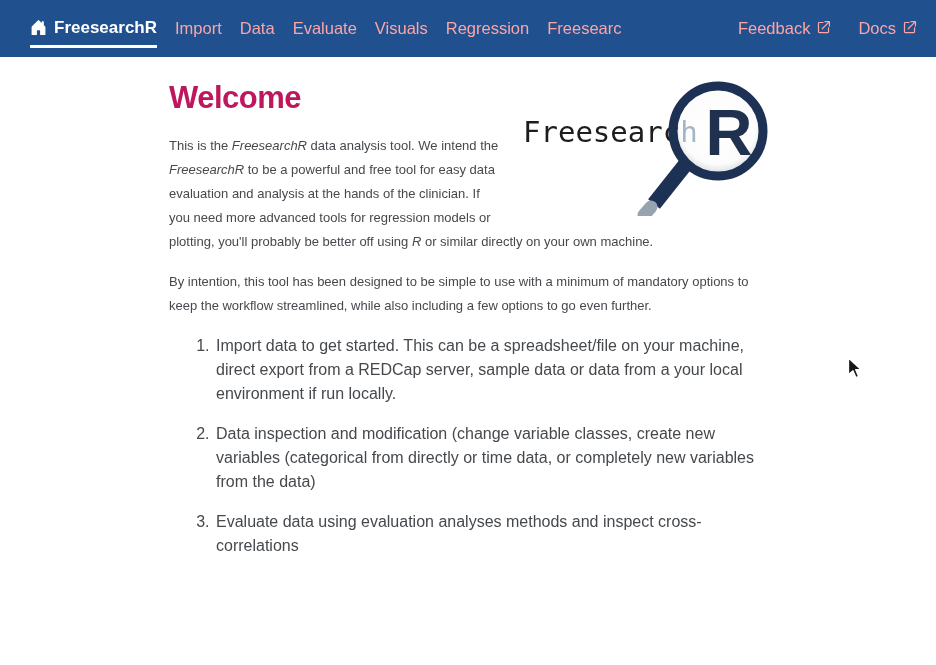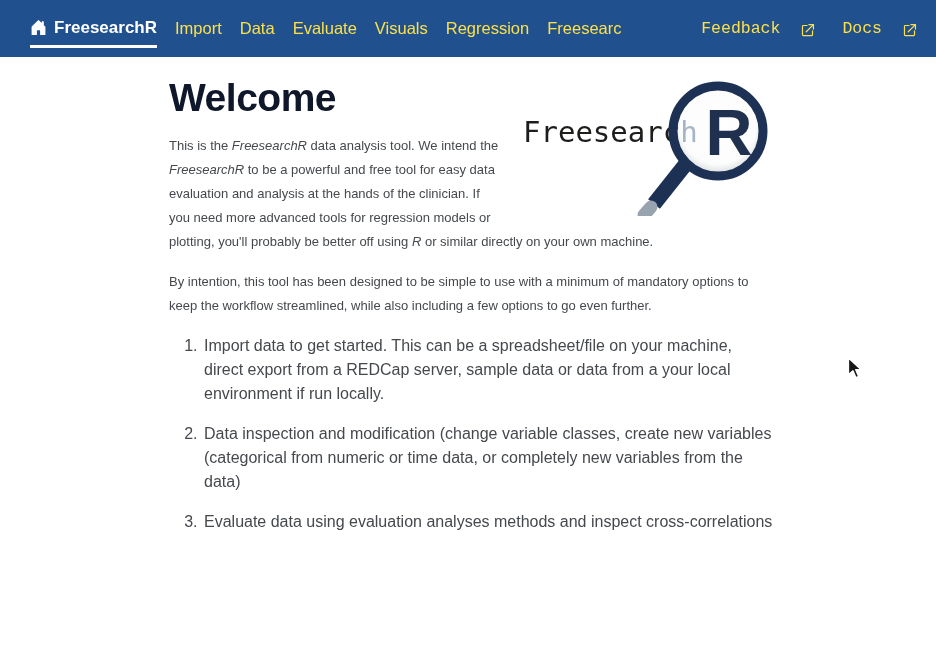--- a/index.html
+++ b/index.html
@@ -27,65 +27,64 @@
     font-size: 17px;
     font-weight: 700;
     text-decoration: none;
     border-bottom: 3px solid #ffffff;
     padding: 8px 0 7px 0;
     margin-right: 9px;
     cursor: pointer;
   }
   .brand svg { display: block; }
   .nav-link {
-    color: #fde047;
+    color: #fca5a5;
     font-size: 16.5px;
     text-decoration: none;
     padding: 0 9px;
     cursor: pointer;
     white-space: nowrap;
   }
   .nav-spacer { flex: 1; }
   .nav-link-ext {
     display: inline-flex;
-    align-items: flex-end;
-    gap: 20px;
+    align-items: flex-start;
+    gap: 6px;
     margin-left: 9px;
-    font-family: Liberation Mono, monospace;
   }
   .nav-link-ext svg { display: block; margin-top: 1px; }
 
   
   .content {
     margin: 19px 0 0 169px;
     width: 604px;
     color: #45494d;
   }
   .logo-float {
     float: right;
     width: 252px;
     height: 150px;
     margin: -10px 0 2px 18px;
   }
   h1.page-title {
     margin: 0 0 14px 0;
-    font-size: 39px;
+    font-size: 31px;
     line-height: 44px;
     font-weight: 700;
-    color: #0f172a;
+    color: #be185d;
     letter-spacing: -0.5px;
   }
   p.body-text {
     margin: 4px 0 16px 0;
     font-size: 13px;
     line-height: 24px;
   }
   p.body-text em { font-style: italic; }
   ol.functions-list {
-    margin: 0;
+    margin: 12px;
     padding-left: 33px;
   }
   ol.functions-list li {
     font-size: 16px;
     line-height: 24px;
     margin-bottom: 16px;
     padding-left: 2px;
   }
 
   
@@ -163,21 +162,21 @@
 
   <h1 class="page-title">Welcome</h1>
 
   <p class="body-text"><span>This is the </span><em>FreesearchR</em><span> data analysis tool. We intend the </span><em>FreesearchR</em><span> to be a powerful and free tool for easy data evaluation and analysis at the hands of the clinician. If you need more advanced tools for regression models or plotting, you'll probably be better off using </span><em>R</em><span> or similar directly on your own machine.</span></p>
 
   <p class="body-text">By intention, this tool has been designed to be simple to use with a minimum of mandatory options to keep the workflow streamlined, while also including a few options to go even further.</p>
 
 
   <ol class="functions-list">
     <li>Import data to get started. This can be a spreadsheet/file on your machine, direct export from a REDCap server, sample data or data from a your local environment if run locally.</li>
-    <li>Data inspection and modification (change variable classes, create new variables (categorical from numeric or time data, or completely new variables from the data)</li>
+    <li>Data inspection and modification (change variable classes, create new variables (categorical from directly or time data, or completely new variables from the data)</li>
     <li>Evaluate data using evaluation analyses methods and inspect cross-correlations</li>
   </ol>
 </main>
 
 <div class="cursor">
   <svg width="17" height="23" viewBox="0 0 17 23">
     <polygon points="1.5,1 1.5,17.5 6,13.8 8.9,20.6 11.6,19.4 8.7,12.7 14.2,12.7" fill="#161616" stroke="#ffffff" stroke-width="1.3" stroke-linejoin="round"></polygon>
   </svg>
 </div>
 

